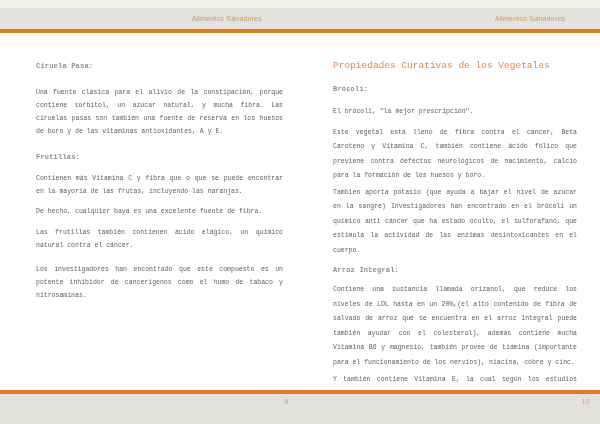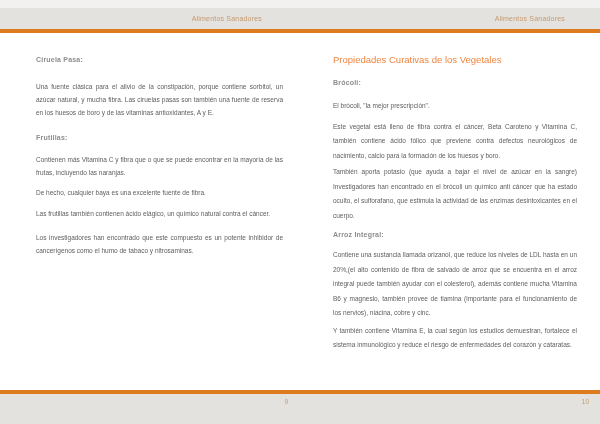--- a/index.html
+++ b/index.html
@@ -19,21 +19,21 @@
   .hdr-title.right{right:35px;}
   .rule{position:absolute;left:0;width:600px;height:4px;background:#de7b1f;}
   .rule-top{top:29px;}
   .rule-bottom{top:390px;}
   
   .band-footer{position:absolute;left:0;top:394px;width:600px;height:30px;background:#e3e2df;}
   .page-num{position:absolute;top:4px;font-size:6.5px;line-height:8px;color:#c49a6e;}
   .page-num.left{right:312px;}
   .page-num.right{right:11px;}
   
-  .content{position:absolute;left:0;top:45px;width:524px;height:357px;background:#ffffff;}
+  .content{position:absolute;left:0;top:51px;width:524px;height:357px;background:#ffffff;font-family:Liberation Mono, monospace;}
   .col{position:absolute;top:0;}
   .col-left{left:36px;width:247px;padding-top:10px;}
   .col-right{left:333px;width:244px;padding-top:9px;}
   .page-title{
     font-size:9.5px;line-height:11px;color:#ee8440;font-weight:normal;
     margin:0;white-space:nowrap;
   }
   .sec-heading{
     font-size:7px;line-height:10px;color:#8d8d8d;font-weight:bold;
     letter-spacing:0.2px;margin:0;

